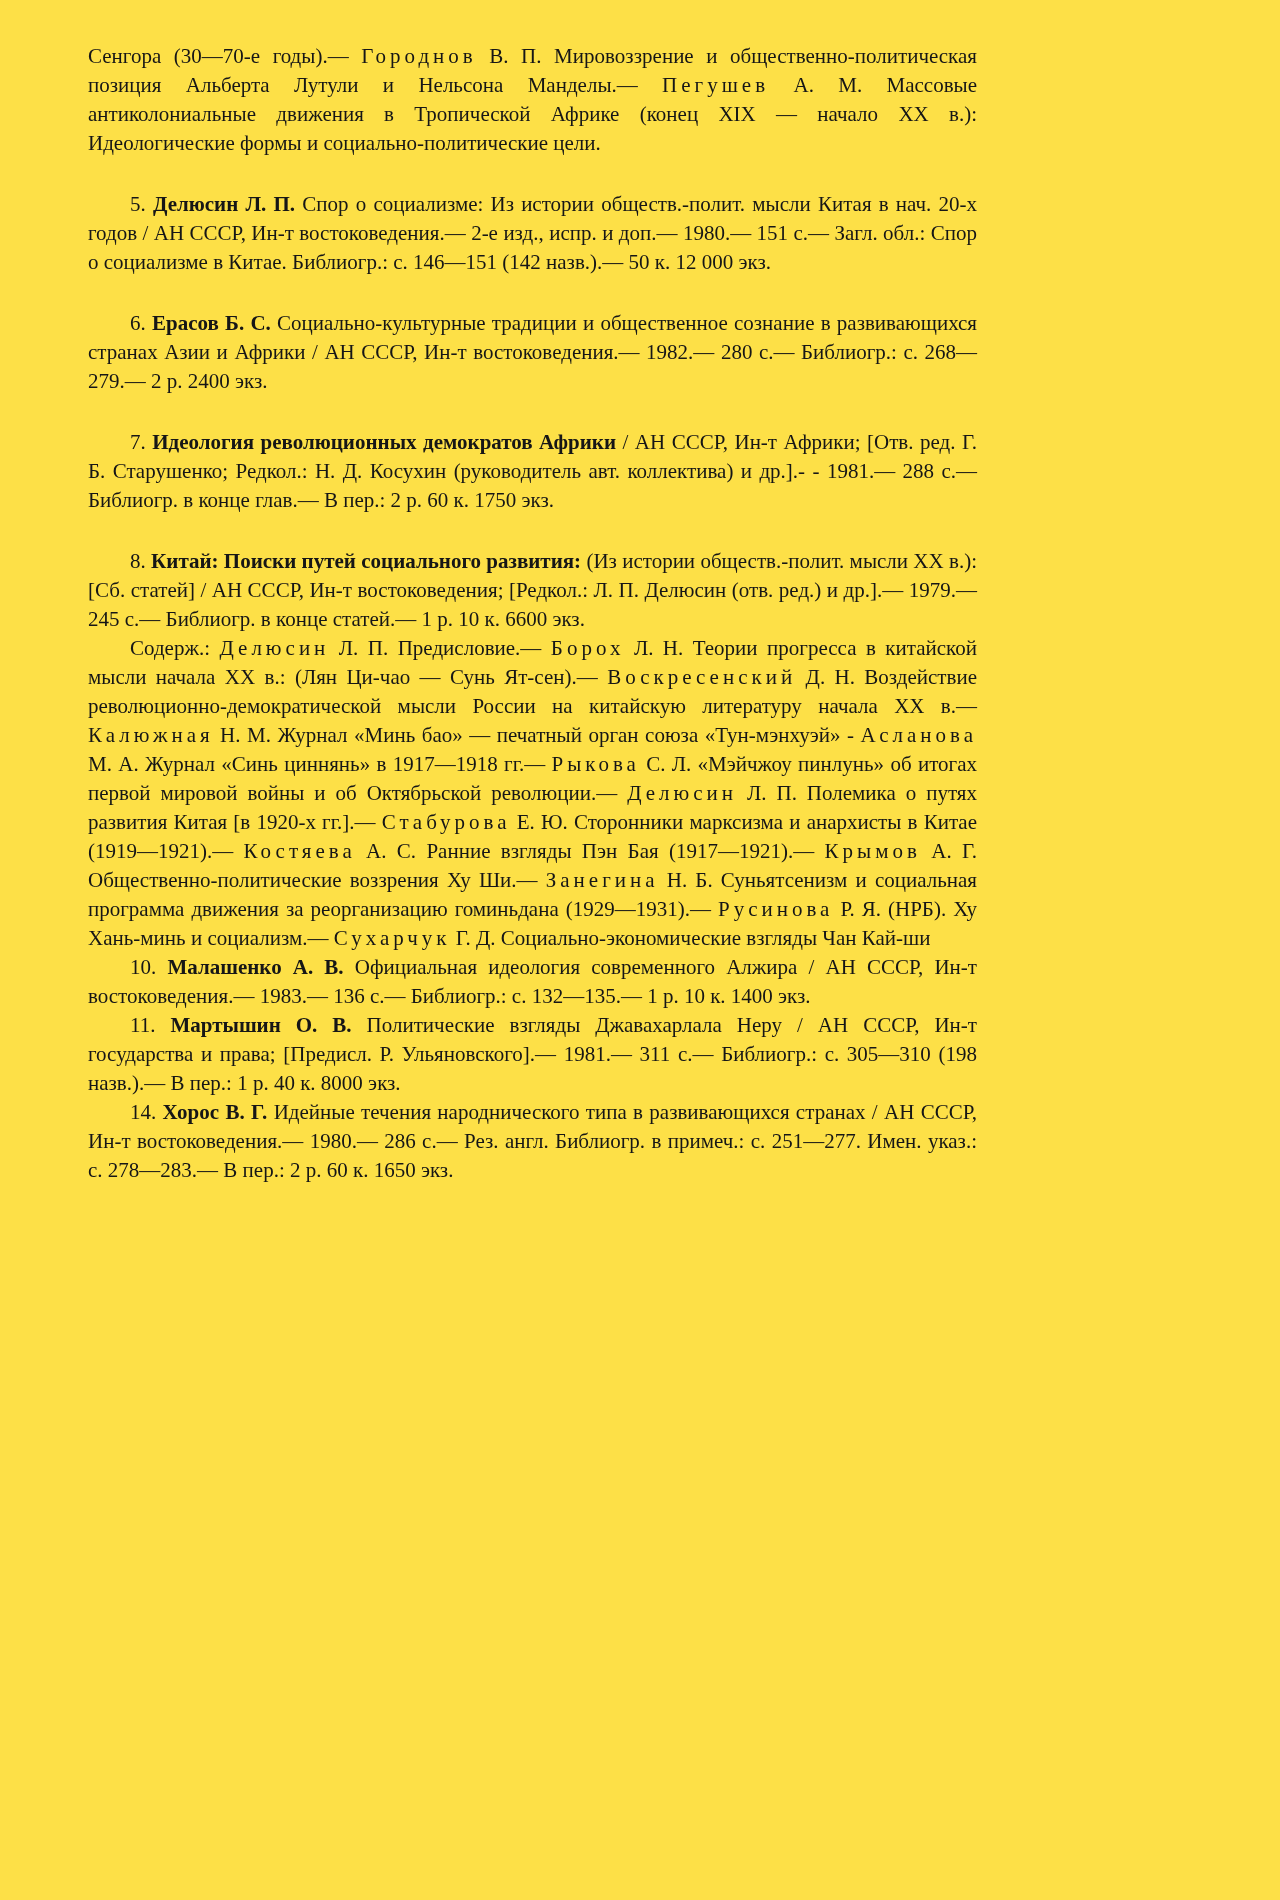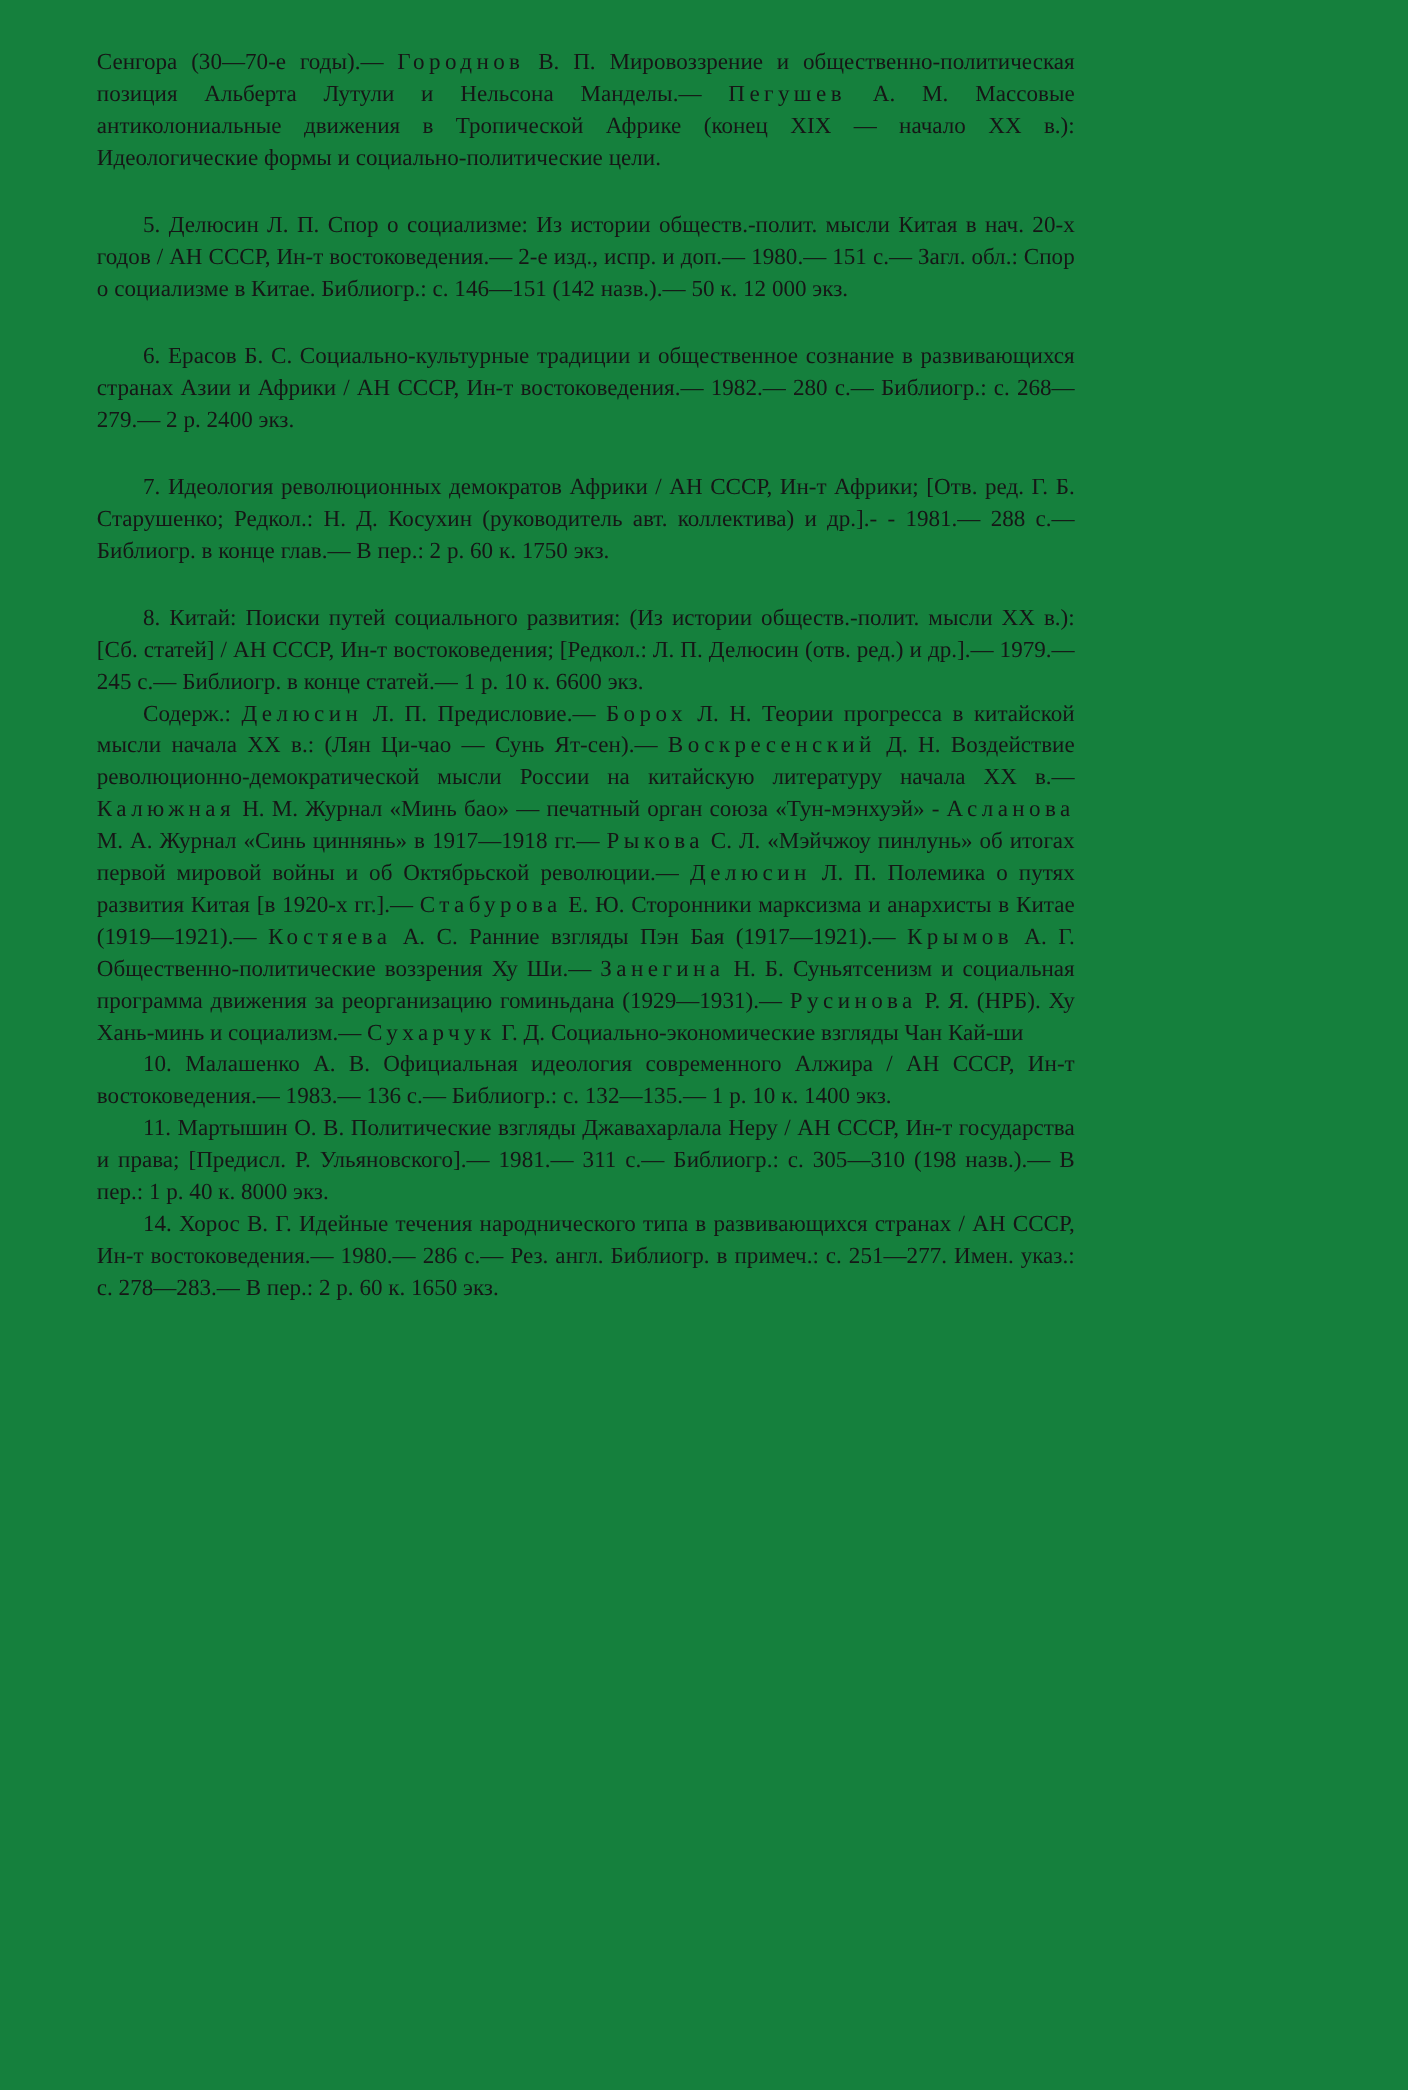--- a/index.html
+++ b/index.html
@@ -1,32 +1,32 @@
 <!DOCTYPE html>
 <html><head>
 <meta charset="utf-8">
 <style>
   html,body{margin:0;padding:0;background:#e9e9e6;}
   .page{
     position:relative;
     width:1280px;
     height:1900px;
     box-sizing:border-box;
-    background:#15803d;
+    background:#fde047;
     padding:42px 303px 0 88px;
     font-family:"Liberation Serif","DejaVu Serif",serif;
     font-size:21px;
     line-height:29px;
     color:#161616;
     text-align:justify;
   }
   p.para{margin:0;text-indent:42px;}
   p.cont{text-indent:0;}
   p.gap{margin-top:32px;}
-  .b{font-weight:400;}
+  .b{font-weight:700;}
   .sp{letter-spacing:4px;}
 </style>
 </head>
 <body>
 
 <div class="page">
 
   <p class="para cont"><span>Сенгора (30—70-е годы).— </span><span class="sp">Городнов</span><span> В. П. Мировоззрение и общественно-политическая позиция Альберта Лутули и Нельсона Манделы.— </span><span class="sp">Пегушев</span><span> А. М. Массовые антиколониальные движения в Тропической Африке (конец XIX — начало XX в.): Идеологические формы и социально-политические цели.</span></p>
 
   <p class="para gap"><span>5. </span><span class="b">Делюсин Л. П.</span><span> Спор о социализме: Из истории обществ.-полит. мысли Китая в нач. 20-х годов / АН СССР, Ин-т востоковедения.— 2-е изд., испр. и доп.— 1980.— 151 с.— Загл. обл.: Спор о социализме в Китае. Библиогр.: с. 146—151 (142 назв.).— 50 к. 12 000 экз.</span></p>

